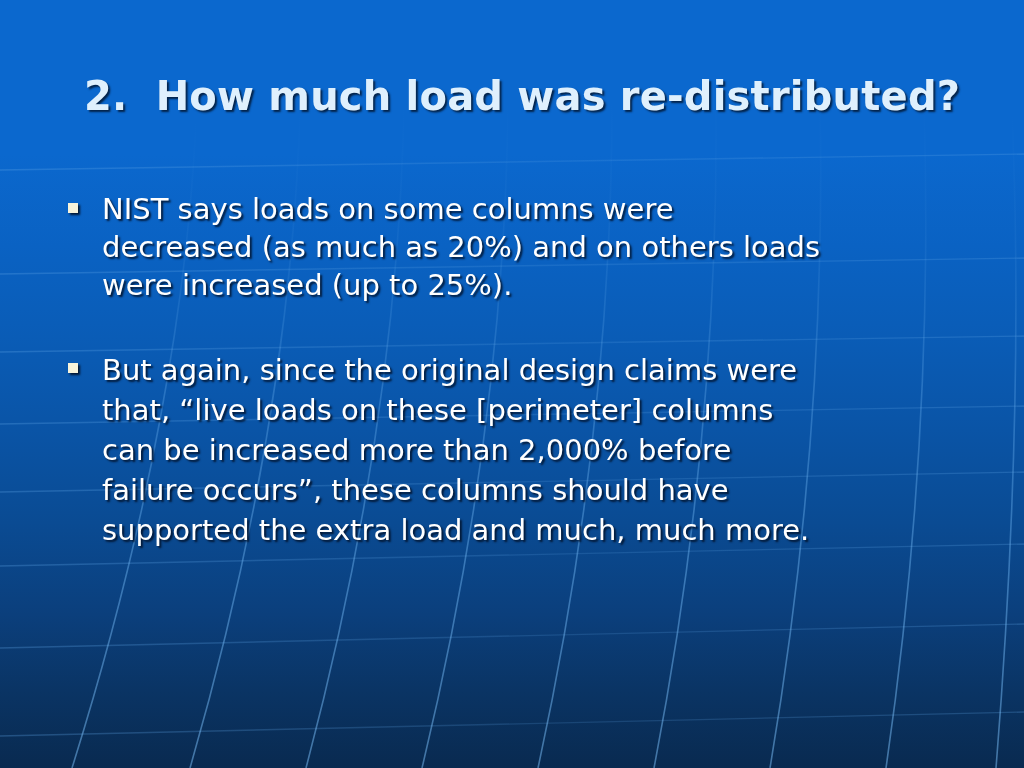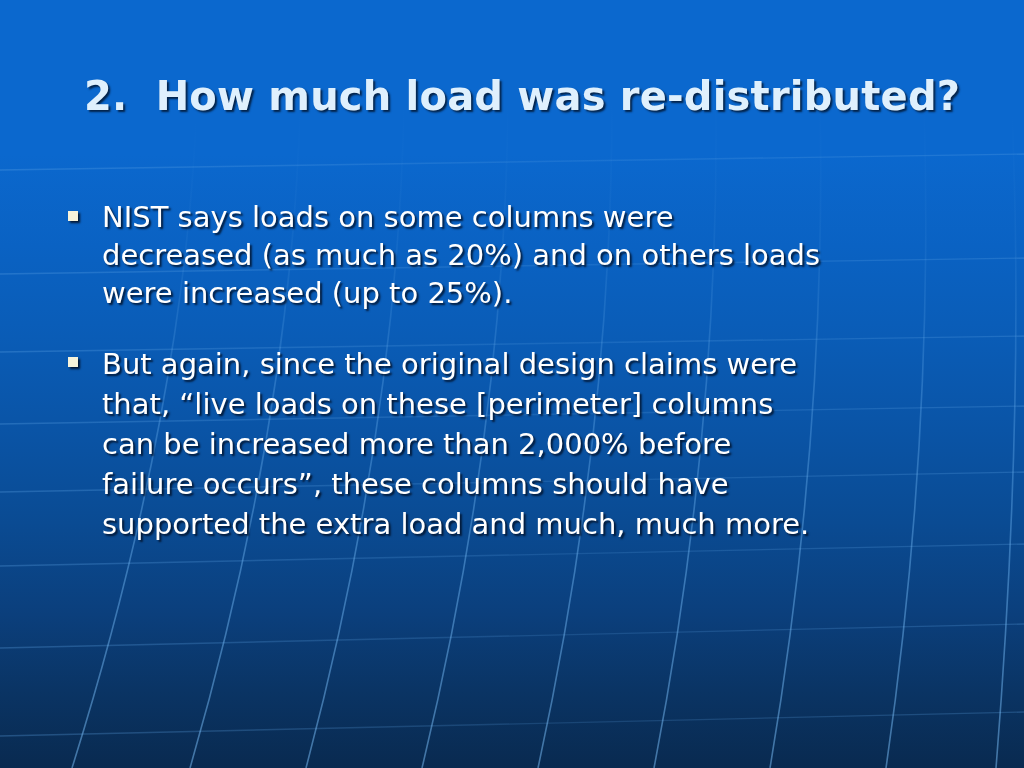--- a/index.html
+++ b/index.html
@@ -55,24 +55,23 @@
   }
   .bullet-row {
     position: relative;
     display: block;
     padding-left: 42px;
     color: #ffffff;
     font-size: 29px;
     line-height: 38px;
     font-weight: 400;
     text-shadow: 2px 2px 2px rgba(0,10,28,0.8);
-    margin-top: 8px;
   }
   .bullet-row + .bullet-row {
-    margin-top: 32px;
+    margin-top: 46px;
   }
   .bullet-row .marker {
     position: absolute;
     left: 8px;
     top: 13px;
     width: 10px;
     height: 10px;
     background: #f7f3da;
     box-shadow: 2px 2px 2px rgba(0,10,28,0.85);
   }

